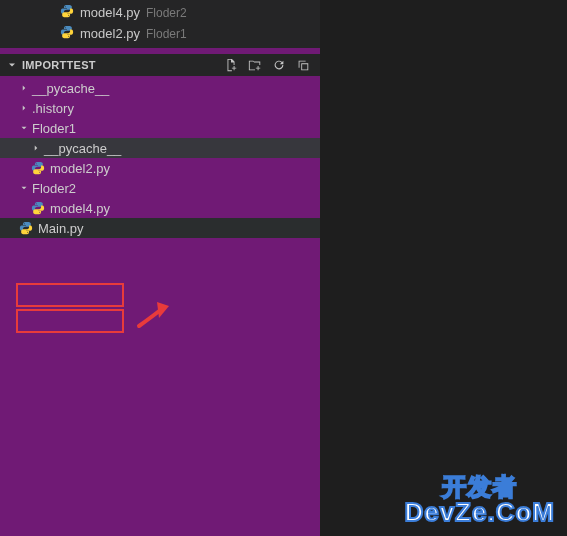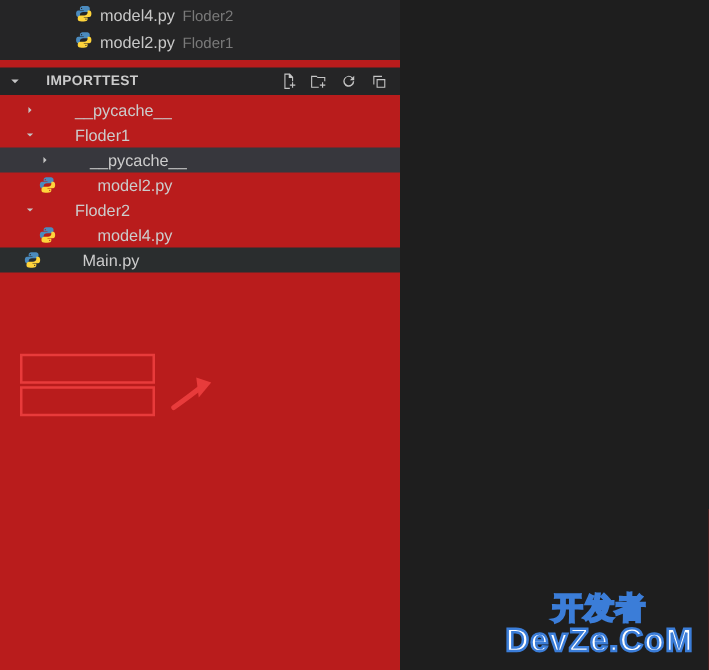--- a/index.html
+++ b/index.html
@@ -11,21 +11,21 @@
       font-size: 13px;
       color: #cccccc;
       overflow: hidden;
       position: relative;
     }
     .sidebar {
       position: absolute;
       left: 0; top: 0;
       width: 320px;
       height: 536px;
-      background: #b91c1c;
+      background: #701a75;
     }
     .activity-bar {
       position: absolute;
       left: 0; top: 0;
       width: 8px;
       height: 536px;
       background: #333333;
     }
     .editor-tabs {
       display: flex;
@@ -54,39 +54,38 @@
       padding-left: 6px;
       margin-top: 6px;
       background: #252526;
       font-weight: 700;
       font-size: 11px;
       letter-spacing: 0.3px;
       position: relative;
     }
     .section-header .title {
       flex: 0 0 auto;
-      margin-left: 19px;
+      margin-left: 4px;
     }
     .section-actions {
       margin-left: auto;
       display: flex;
       gap: 10px;
       padding-right: 10px;
     }
     .section-actions svg, .section-header .chev svg { display: block; }
     .tree {
       padding-top: 2px;
     }
     .tree-row {
       display: flex;
       align-items: center;
       height: 20px;
       color: #c6c6c6;
       white-space: nowrap;
-      gap: 28px;
     }
     .tree-row.selected {
       background: #37373d;
     }
     .tree-row.hover {
       background: #2a2d2e;
       align-items: center;
     }
     .indent-1 { padding-left: 18px; }
     .indent-2 { padding-left: 30px; }
@@ -205,20 +204,28 @@
       <span class="chev">
           <svg width="10" height="10" viewBox="0 0 16 16">
             <path fill="#c5c5c5" d="M6 4l4 4-4 4z"></path>
           </svg>
         </span>
       <span class="label">__pycache__</span>
     </div>
     <div class="tree-row indent-1">
       <span class="chev">
           <svg width="10" height="10" viewBox="0 0 16 16">
+            <path fill="#c5c5c5" d="M6 4l4 4-4 4z"></path>
+          </svg>
+        </span>
+      <span class="label">.history</span>
+    </div>
+    <div class="tree-row indent-1">
+      <span class="chev">
+          <svg width="10" height="10" viewBox="0 0 16 16">
             <path fill="#c5c5c5" d="M4 6l4 4 4-4z"></path>
           </svg>
         </span>
       <span class="label">Floder1</span>
     </div>
     <div class="tree-row indent-2 selected">
       <span class="chev">
           <svg width="10" height="10" viewBox="0 0 16 16">
             <path fill="#c5c5c5" d="M6 4l4 4-4 4z"></path>
           </svg>

